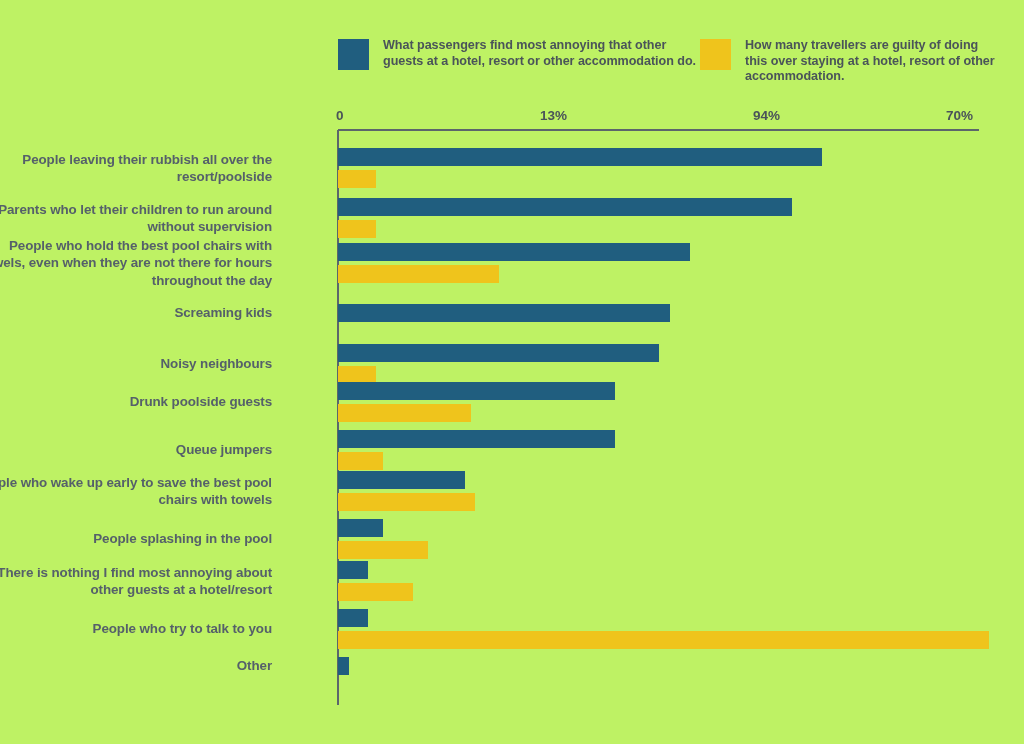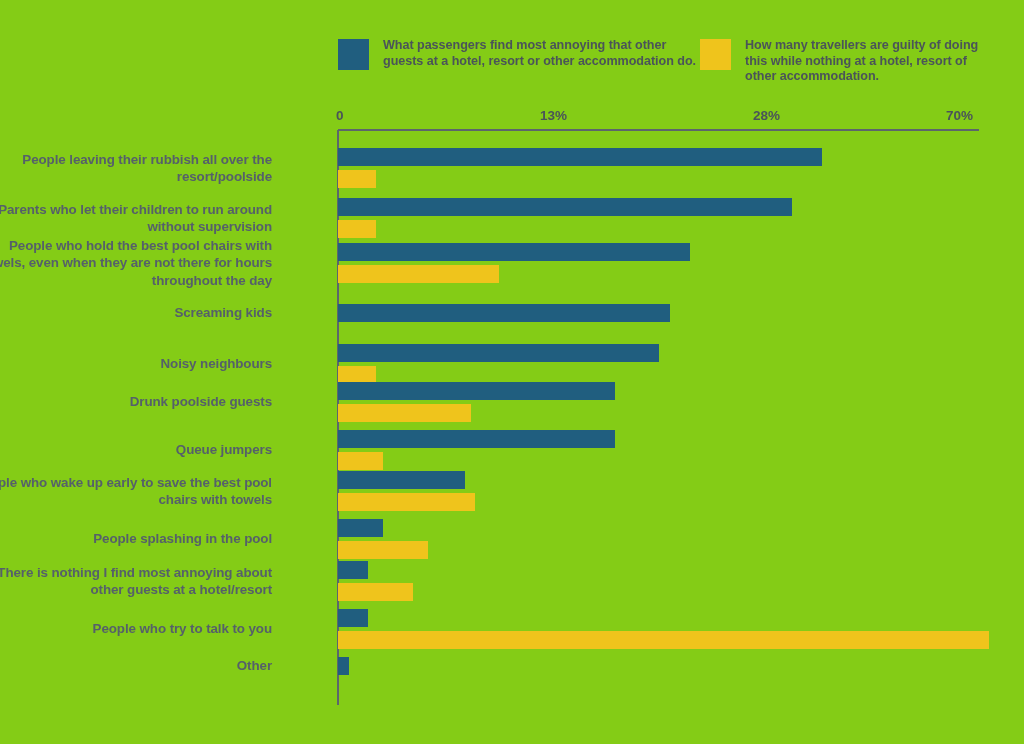--- a/index.html
+++ b/index.html
@@ -9,21 +9,21 @@
     height: 744px;
     background: #E3F0F4;
     font-family: "Liberation Sans", sans-serif;
     overflow: hidden;
   }
 
   .chart-root {
     position: relative;
     width: 1024px;
     height: 744px;
-    background: #84cc16;
+    background: #bef264;
   }
 
   
   .legend {
     position: absolute;
     left: 338px;
     top: 38px;
     width: 660px;
     height: 62px;
     display: flex;
@@ -123,28 +123,28 @@
 
 <div class="chart-root">
 
   <div class="legend">
     <div class="legend-entry first">
       <span class="legend-swatch blue"></span>
       <span class="legend-text">What passengers find most  annoying that other guests at a hotel, resort or other accommodation do.</span>
     </div>
     <div class="legend-entry second">
       <span class="legend-swatch yellow"></span>
-      <span class="legend-text">How many travellers are guilty of doing this while nothing at a hotel, resort of other accommodation.</span>
+      <span class="legend-text">How many travellers are guilty of doing this over staying at a hotel, resort of other accommodation.</span>
     </div>
   </div>
 
   <div class="axis-labels">
     <span class="axis-tick-label" style="left:336px;">0</span>
     <span class="axis-tick-label" style="left:540px;">13%</span>
-    <span class="axis-tick-label" style="left:753px;">28%</span>
+    <span class="axis-tick-label" style="left:753px;">94%</span>
     <span class="axis-tick-label" style="left:946px;">70%</span>
   </div>
 
   <div class="axis-top-line"></div>
   <div class="axis-y-line"></div>
 
   <div class="plot">
       <div class="row" style="top: 18px;">
         <div class="bar blue" style="width: 484.267px; top: 0px;"></div>
         <div class="bar yellow" style="width: 38.4px; top: 22px;"></div>

